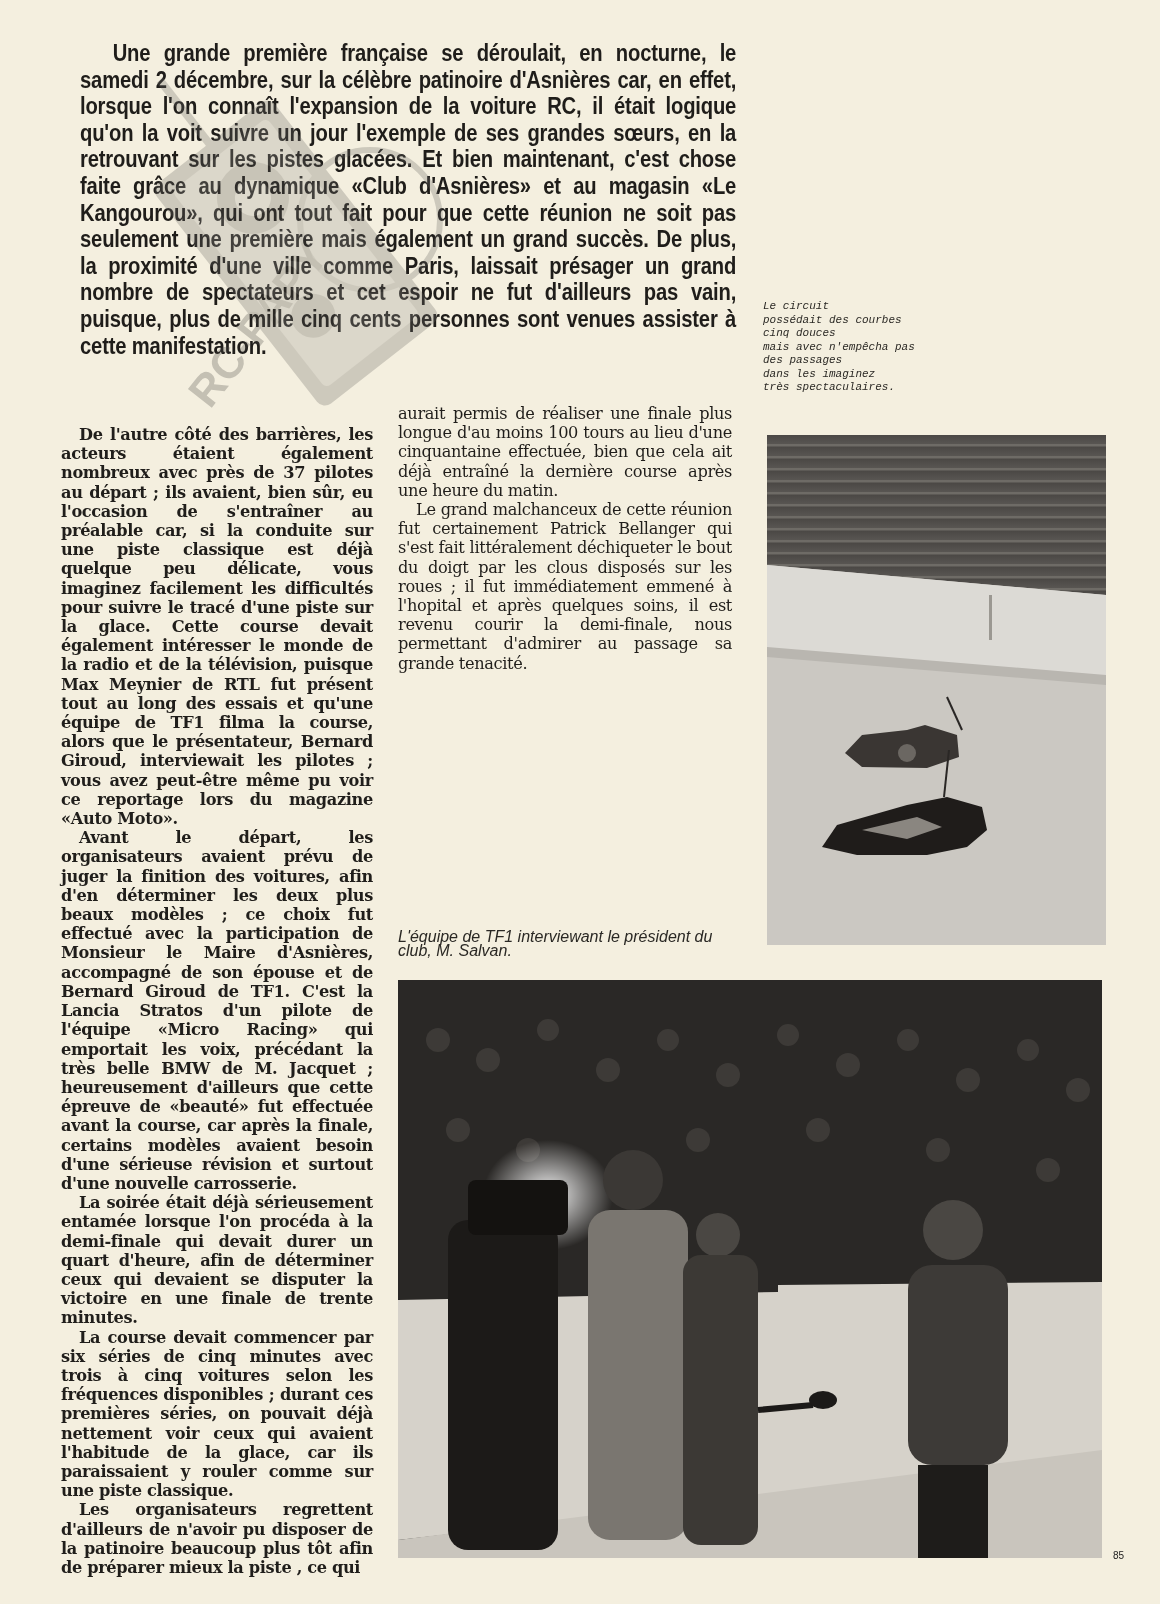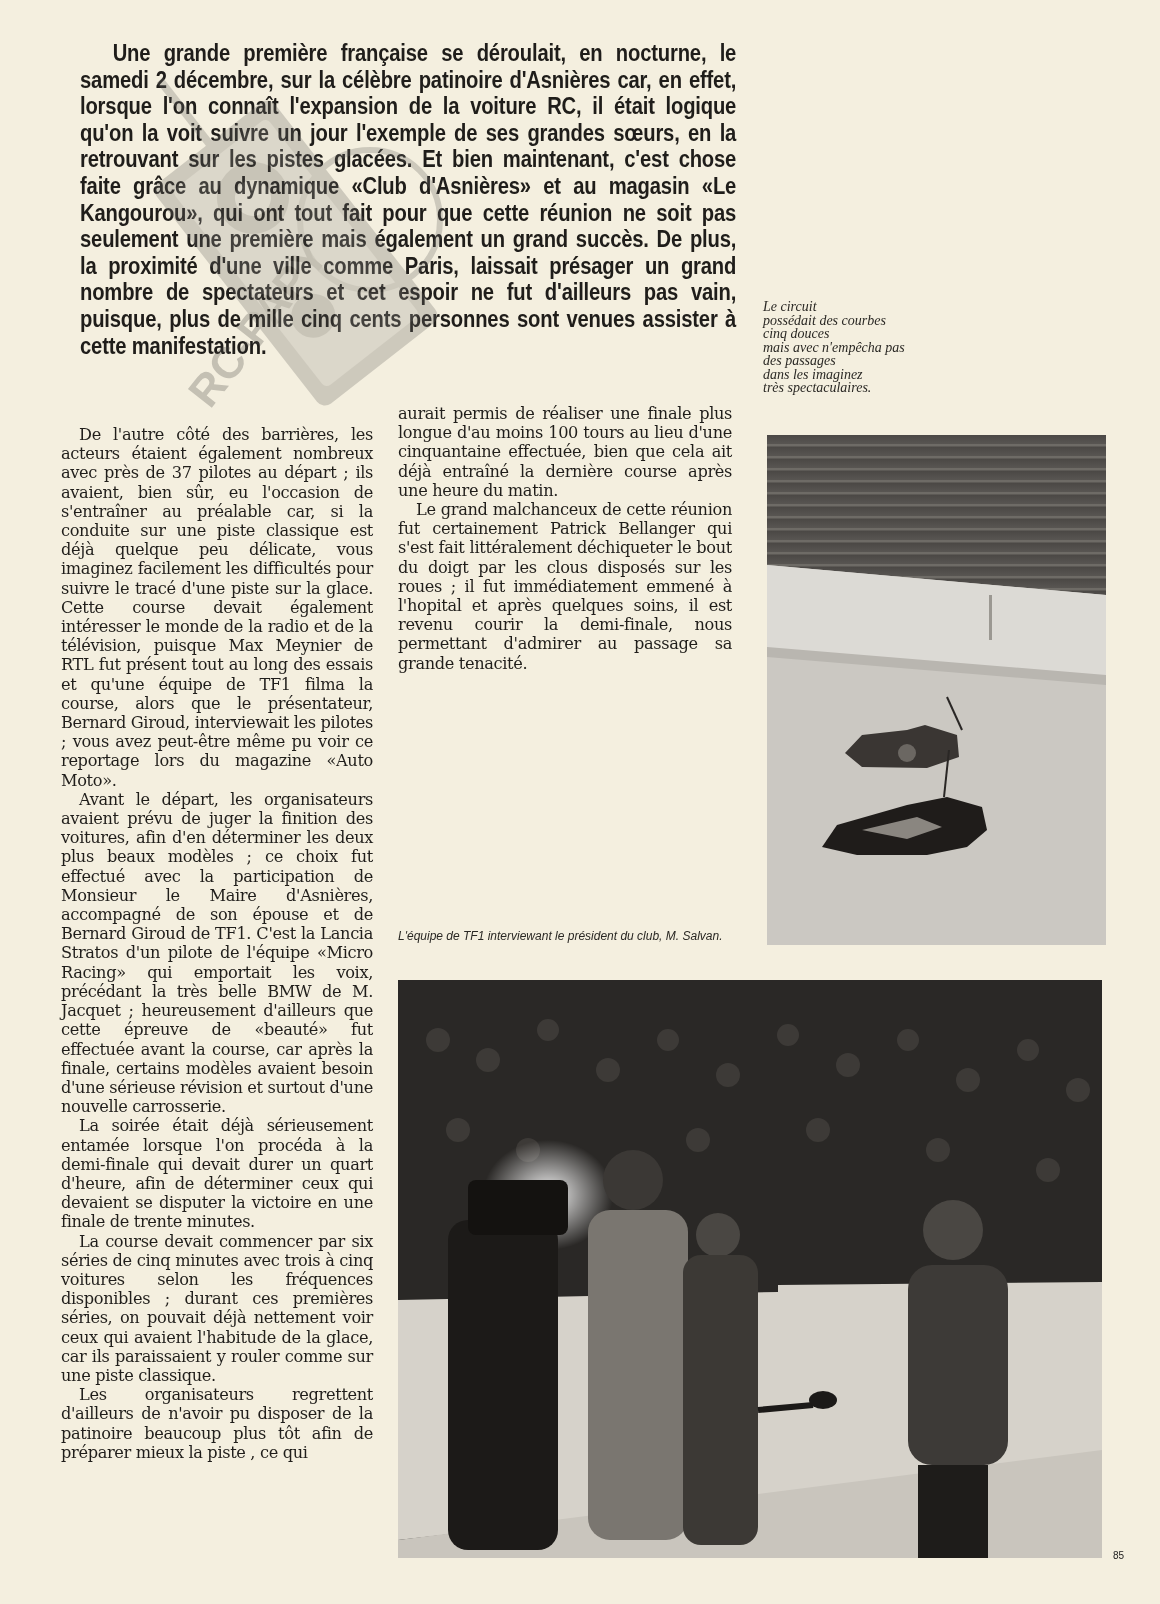--- a/index.html
+++ b/index.html
@@ -24,43 +24,43 @@
     font-size: 23.5px; line-height: 26.6px;
     text-align: justify;
     letter-spacing: -0.2px;
     transform: scaleX(0.86); transform-origin: left top;
     width: 763px;
   }
   .lead p { margin: 0; text-indent: 38px; }
 
   .side-caption {
     position: absolute; left: 763px; top: 300px; width: 200px;
-    font-family: Liberation Serif, serif;
-    font-style: italic; font-size: 14px; line-height: 13.5px;
+    font-family: Liberation Mono, monospace;
+    font-style: italic; font-size: 11px; line-height: 13.5px;
     color: #2a2824;
   }
   .side-caption span { display: block; }
 
   .col {
     position: absolute;
     font-family: "DejaVu Serif", serif;
     font-size: 16.2px; line-height: 19.2px;
     text-align: justify;
     letter-spacing: -0.35px;
     color: #201e1b;
   }
   .col p { margin: 0; text-indent: 18px; hyphens: manual; }
   .col p.cont { text-indent: 0; }
-  .col1 { left: 61px; top: 425px; width: 312px; }
+  .col1 { left: 61px; top: 425px; width: 312px; font-weight: bold; }
   .col2 { left: 398px; top: 404px; width: 334px; }
 
   .photo-caption {
     position: absolute; left: 398px; top: 930px; width: 340px;
     font-family: "Liberation Sans", sans-serif;
-    font-style: italic; font-size: 12px; line-height: 13.5px;
+    font-style: italic; font-size: 16px; line-height: 13.5px;
     color: #2a2824;
   }
 
   .photo {
     position: absolute; overflow: hidden;
   }
   .photo-cars { left: 767px; top: 435px; width: 339px; height: 510px; background: #cdcac4; }
   .photo-interview { left: 398px; top: 980px; width: 704px; height: 578px; background: #2f2d2a; }
 
   .page-number {

